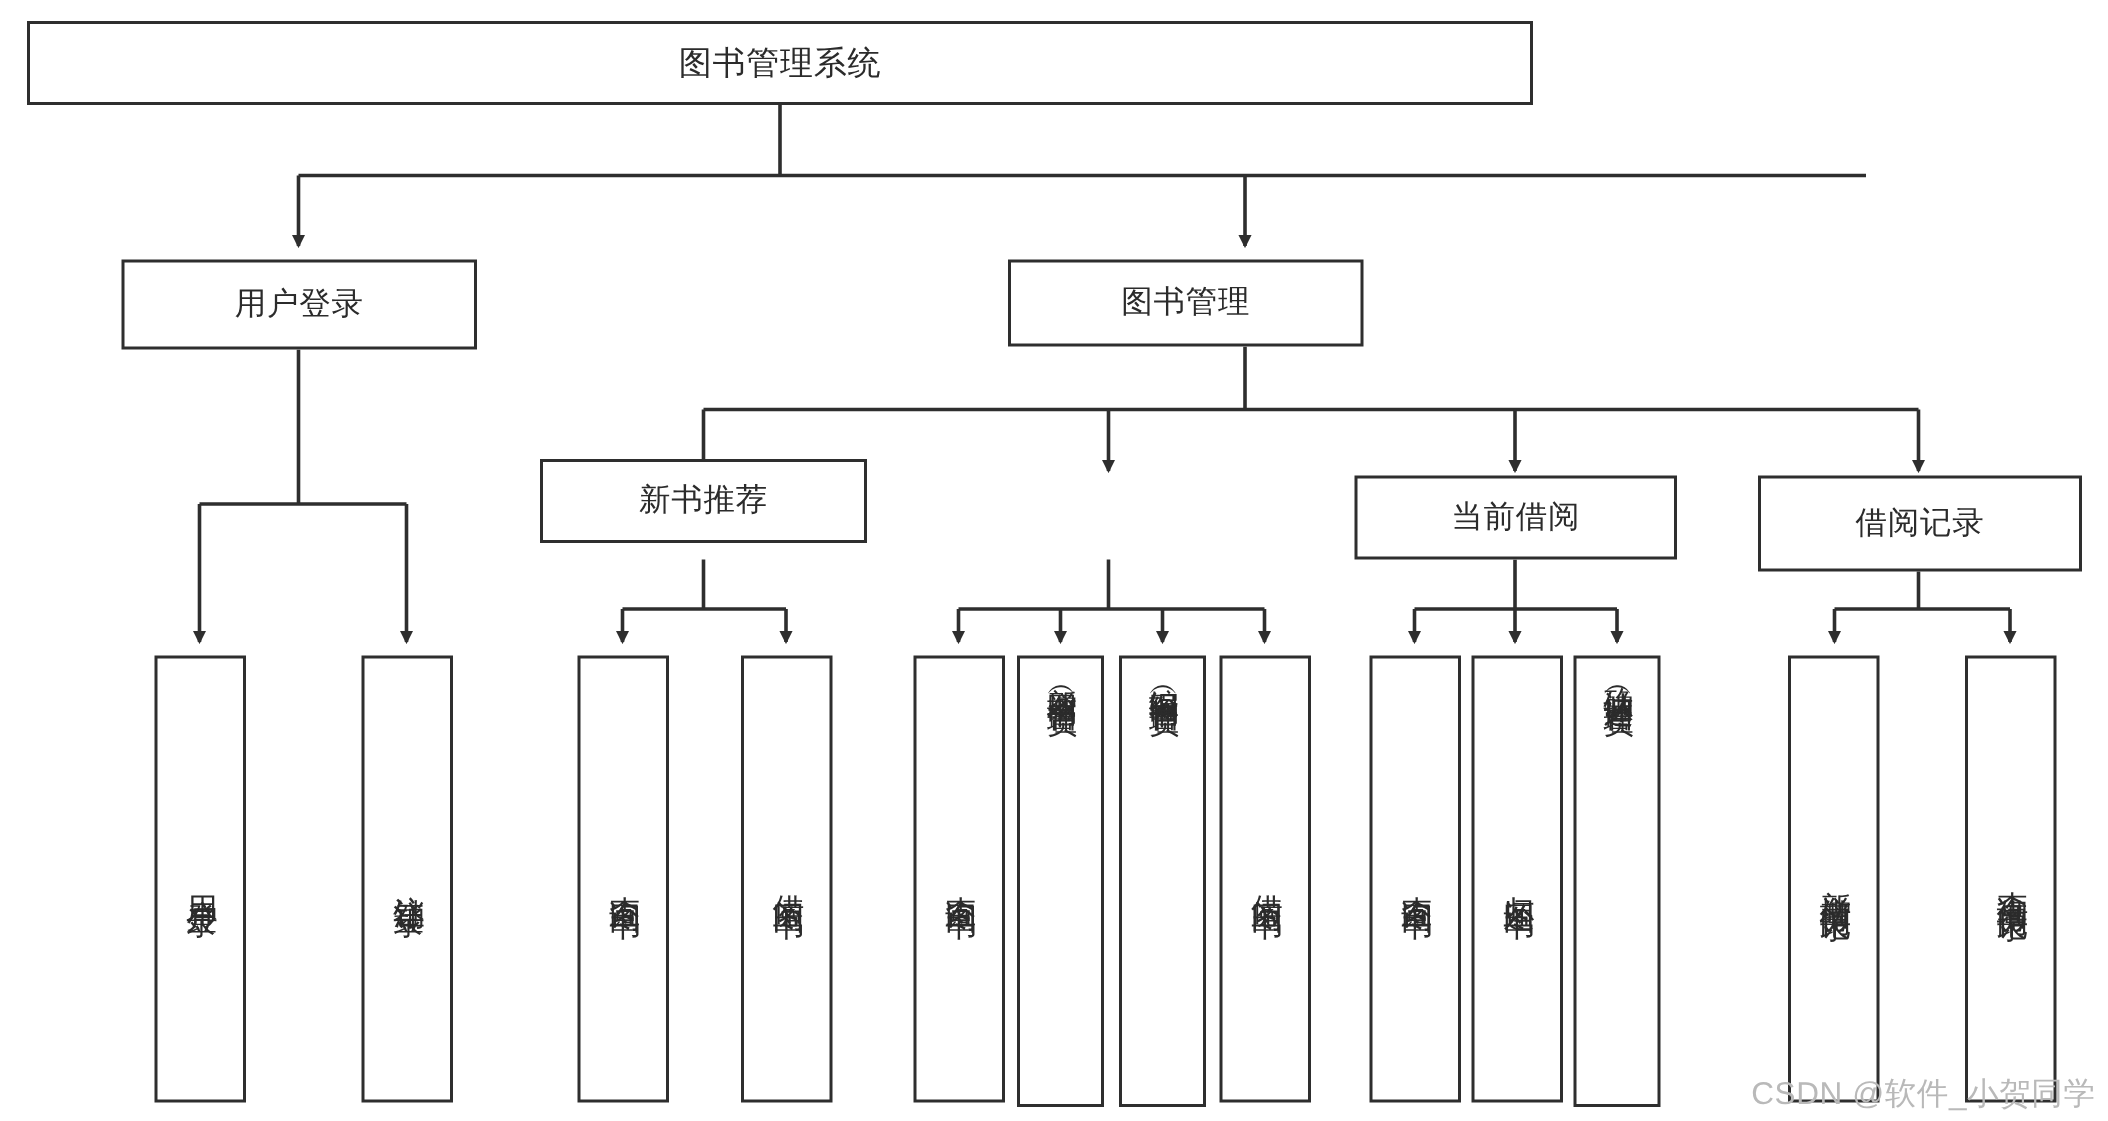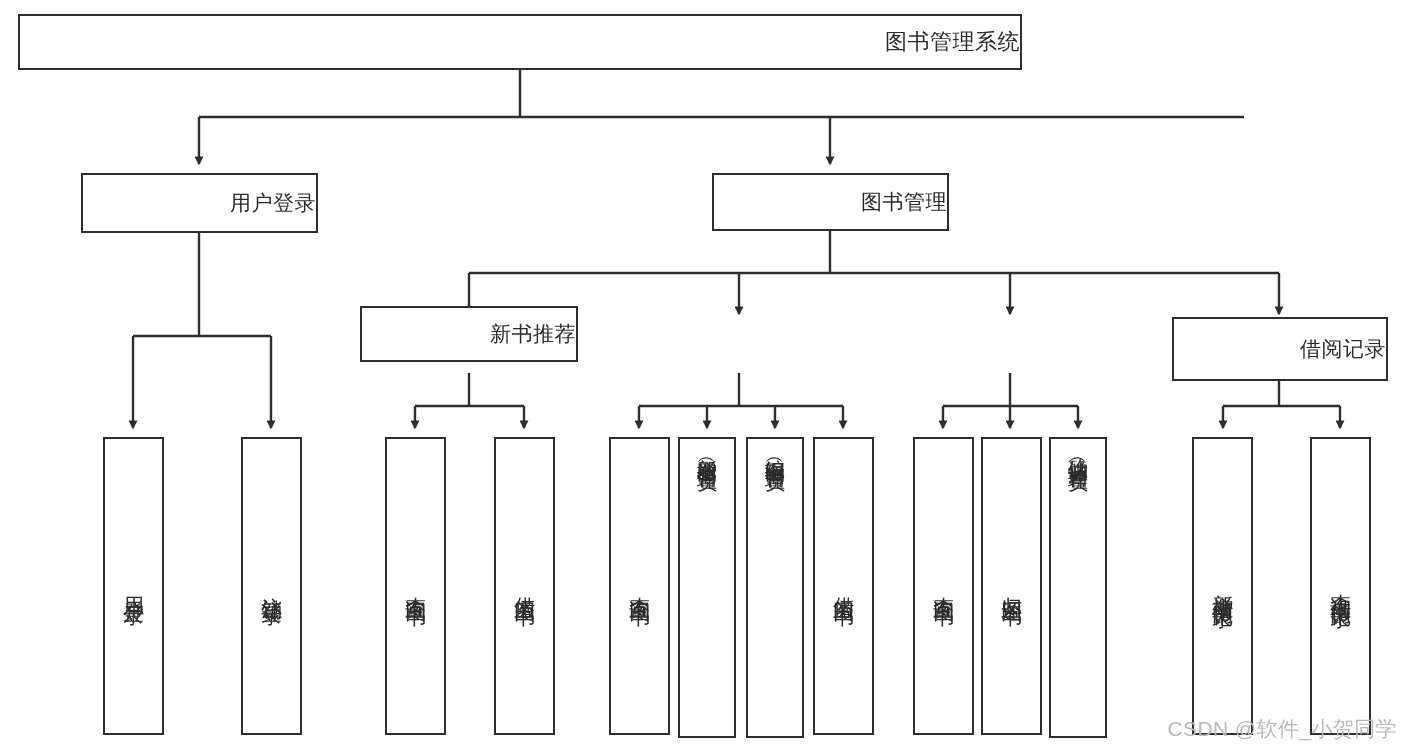--- a/index.html
+++ b/index.html
@@ -26,21 +26,21 @@
     height: 747px;
     pointer-events: none;
   }
   .node {
     position: absolute;
     box-sizing: border-box;
     background: #ffffff;
     border: 2.2px solid #2e2e2e;
     display: flex;
     align-items: center;
-    justify-content: flex-end;
+    justify-content: center;
     color: #2b2b2b;
     z-index: 2;
   }
   .node-label {
     display: block;
     text-align: center;
     letter-spacing: 0.5px;
   }
   
   .node.horiz .node-label {
@@ -139,29 +139,32 @@
   </svg>
 
   <div class="node horiz root" style="left:18px; top:14px; width:1004px; height:56px;">
     <span class="node-label">图书管理系统</span>
   </div>
 
   <div class="node horiz" style="left:81px; top:173px; width:237px; height:60px;">
     <span class="node-label">用户登录</span>
   </div>
 
-  <div class="node horiz" style="left:712px; top:173px; width:237px; height:58px;">
+  <div class="node horiz" style="left:672px; top:173px; width:237px; height:58px;">
     <span class="node-label">图书管理</span>
   </div>
 
   <div class="node horiz" style="left:360px; top:306px; width:218px; height:56px;">
     <span class="node-label">新书推荐</span>
   </div>
 
 
+  <div class="node horiz" style="left:903px; top:317px; width:215px; height:56px;">
+    <span class="node-label">当前借阅</span>
+  </div>
 
   <div class="node horiz" style="left:1172px; top:317px; width:216px; height:64px;">
     <span class="node-label">借阅记录</span>
   </div>
 
   <div class="node vert" style="left:103px; top:437px; width:61px; height:298px;">
     <span class="node-label">用户登录</span>
   </div>
 
   <div class="node vert" style="left:241px; top:437px; width:61px; height:298px;">

